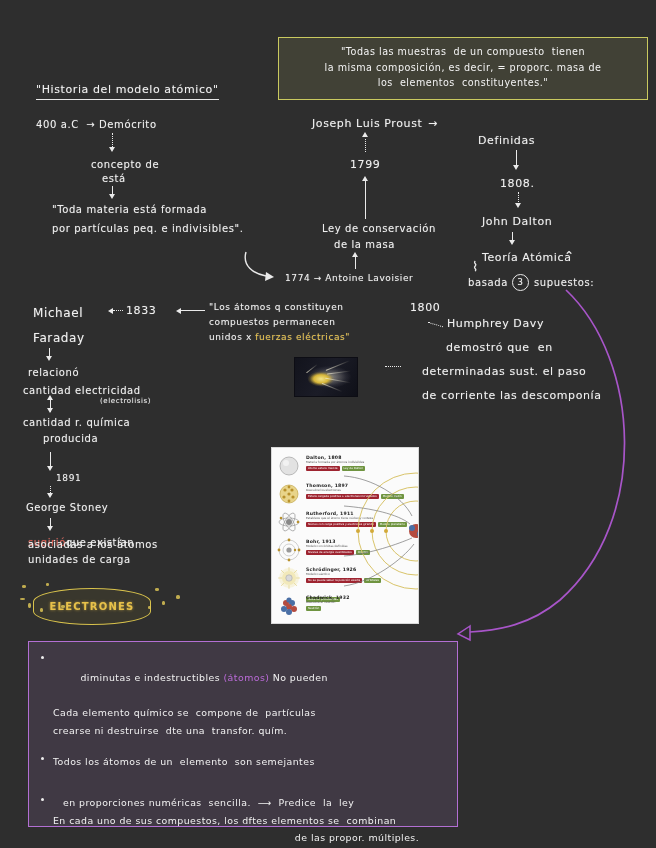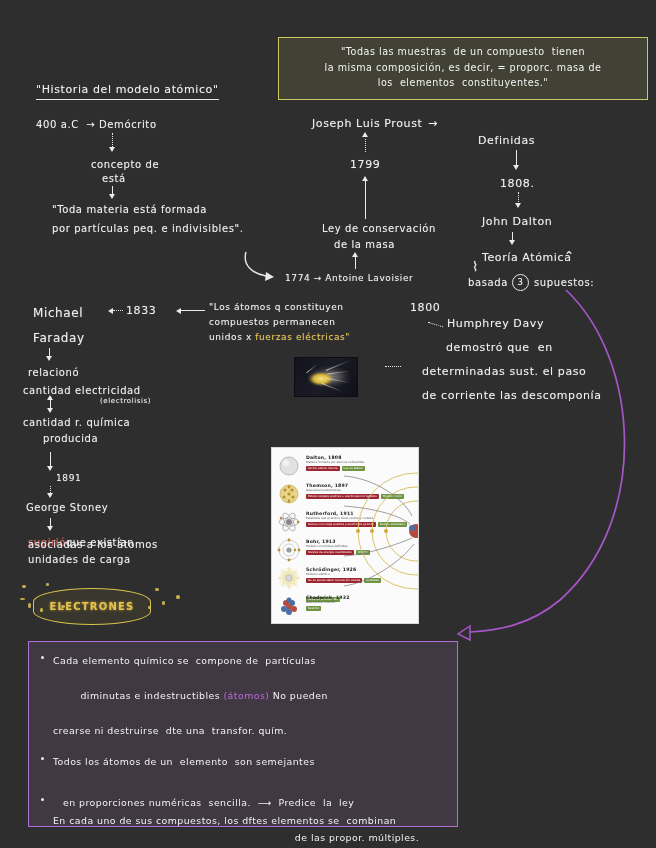--- a/index.html
+++ b/index.html
@@ -471,24 +471,24 @@
 
   <svg id="purple-curve">
     <path d="M566 290 C 640 360, 650 520, 560 600 C 530 625, 500 630, 470 632" stroke="#a855c9" stroke-width="1.7" fill="none"></path>
     <polygon points="470,626 458,634 470,640" fill="none" stroke="#a855c9" stroke-width="1.5"></polygon>
   </svg>
 
   <div id="dalton-box">
 
     <div class="bullet-row">
       <span class="dot"></span>
-      <span class="btxt">Cada elemento químico se  compone de  partículas</span>
       <span class="btxt">
         <span>diminutas e indestructibles </span><span class="violet">(átomos)</span><span> No pueden</span>
       </span>
+      <span class="btxt">Cada elemento químico se  compone de  partículas</span>
       <span class="btxt">crearse ni destruirse  dte una  transfor. quím.</span>
     </div>
 
     <div class="bullet-row" style="margin-top:14px;">
       <span class="dot"></span>
       <span class="btxt">Todos los átomos de un  elemento  son semejantes</span>
       <span class="hw t7" style="left:308px; top:95px;">↱ masa</span>
 
     </div>
 

